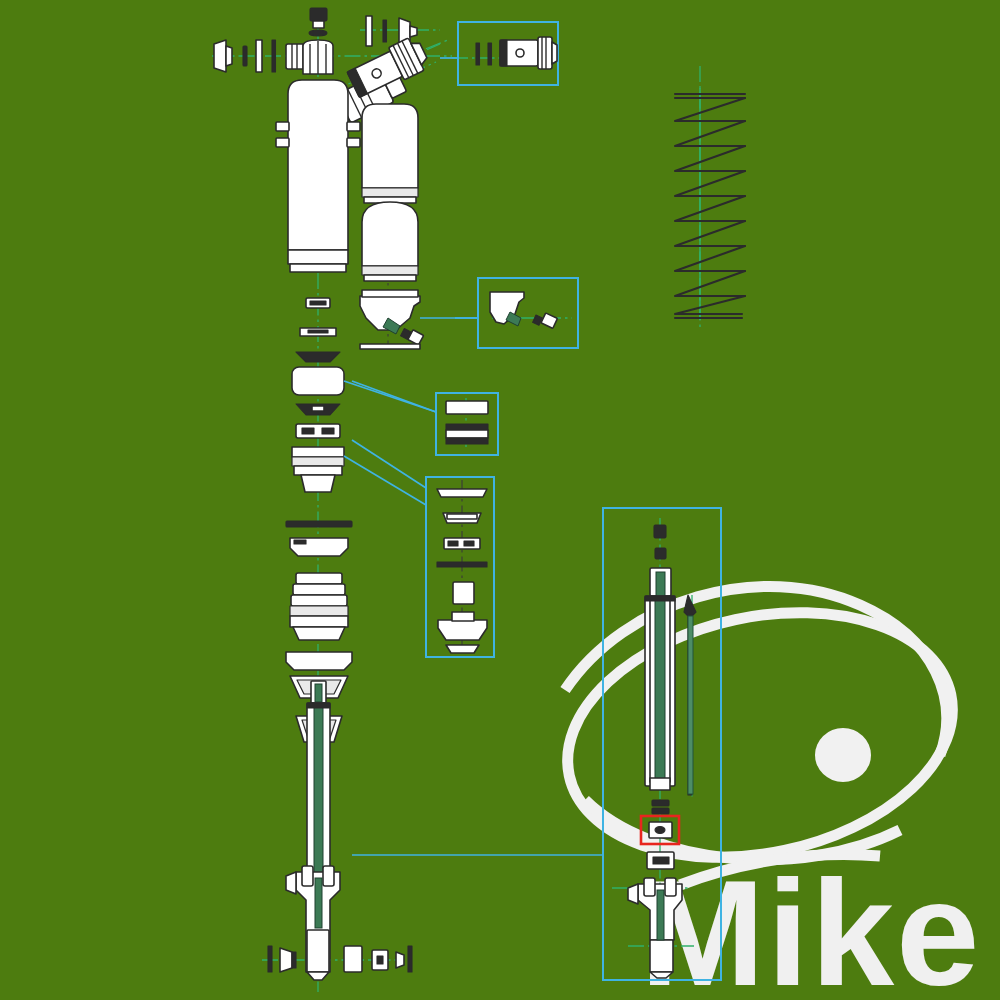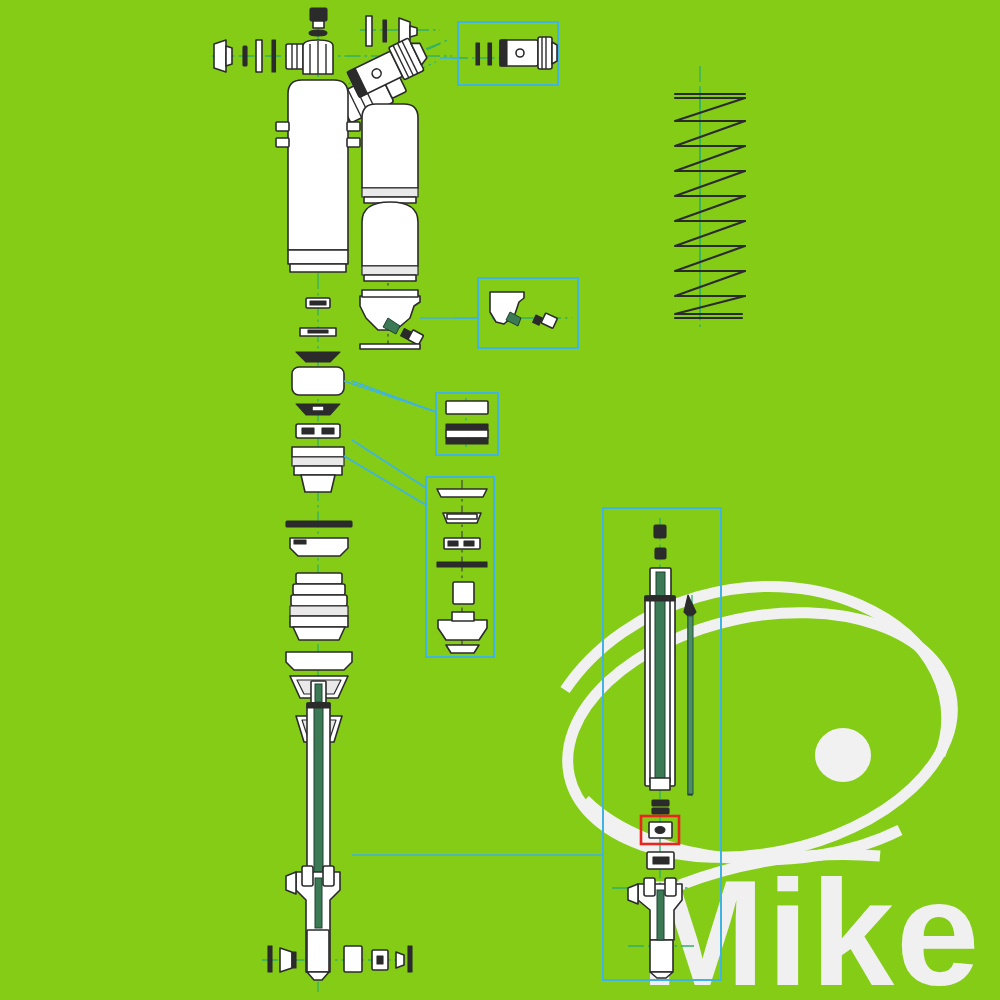--- a/index.html
+++ b/index.html
@@ -11,21 +11,21 @@
   body {
     font-family: "Liberation Sans", sans-serif;
     width: 1000px;
     height: 1000px;
     overflow: hidden;
   }
   #diagram-root {
     position: relative;
     width: 1000px;
     height: 1000px;
-    background: #84cc16;
+    background: #4d7c0f;
   }
   #diagram-svg {
     position: absolute;
     left: 0;
     top: 0;
     width: 1000px;
     height: 1000px;
     display: block;
   }
   .wm-text {

